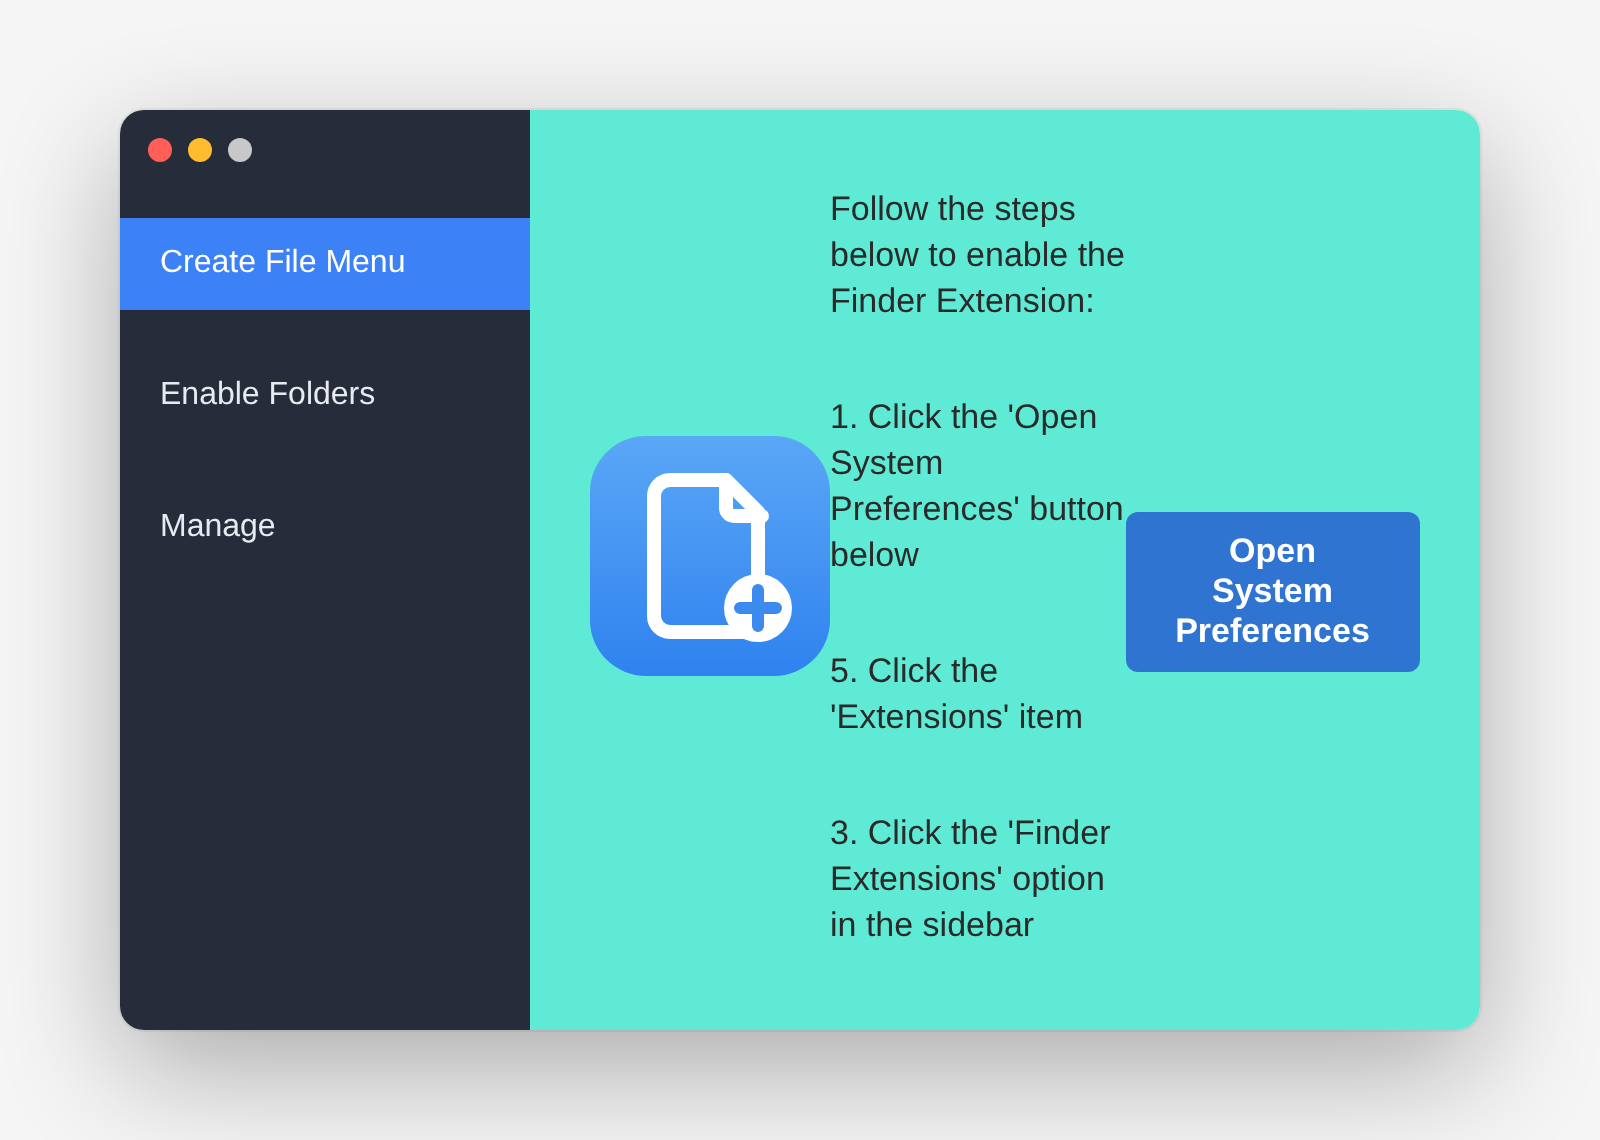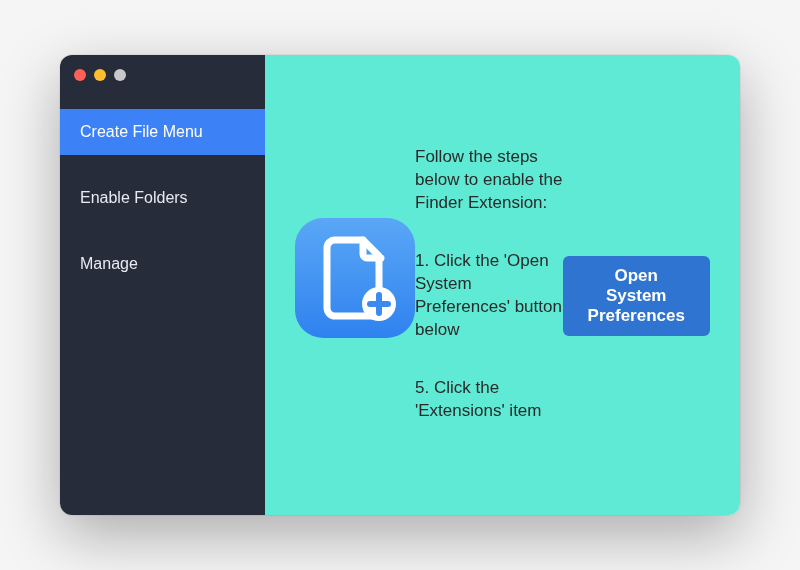--- a/index.html
+++ b/index.html
@@ -137,20 +137,21 @@
 
         <circle cx="84" cy="86" r="17" fill="#fff"></circle>
         <path d="M84 77 v18 M75 86 h18" stroke="#3c8af0" stroke-width="6" stroke-linecap="round"></path>
       </svg>
     </div>
 
     <div class="instructions">
       <div class="intro">Follow the steps below to enable the Finder Extension:</div>
       <div class="step">1. Click the 'Open System Preferences' button below</div>
       <div class="step">5. Click the 'Extensions' item</div>
+      <div class="step">3. Click the 'Finder Extensions' option in the sidebar</div>
     </div>
 
     <div class="btn-wrap">
       <button class="primary-btn">Open System Preferences</button>
     </div>
   </div>
 
 </div>
 
 </body></html>

